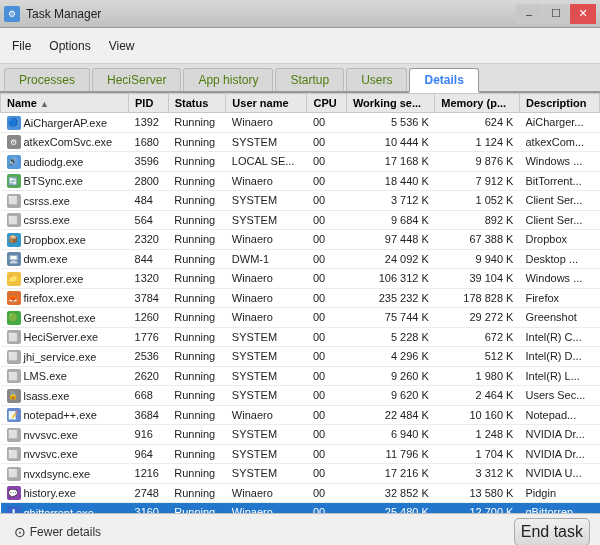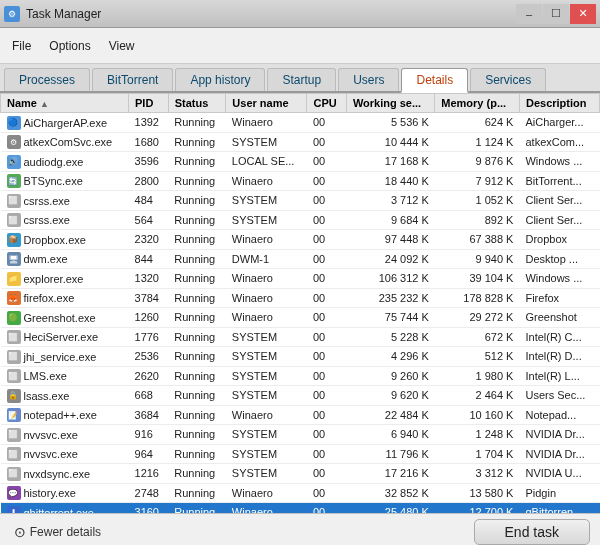--- a/index.html
+++ b/index.html
@@ -88,30 +88,30 @@
       gap: 2px;
     }
     .tab {
       padding: 4px 14px;
       cursor: pointer;
       border: 1px solid #bbb;
       border-bottom: none;
       border-radius: 3px 3px 0 0;
       background: #d8d8d8;
       font-size: 12px;
-      color: #0c4a6e;
+      color: #4d7c0f;
       white-space: nowrap;
     }
     .tab.active {
       background: #ffffff;
       border-color: #999;
       border-bottom: 2px solid #fff;
       margin-bottom: -2px;
-      color: #c2410c;
-      font-weight: 400;
+      color: #3b82f6;
+      font-weight: 700;
     }
 
     
     .table-container {
       background: #fff;
       flex: 1;
       overflow-y: auto;
       overflow-x: hidden;
       height: 420px;
     }
@@ -174,23 +174,23 @@
       font-size: 12px;
       color: #333;
       border: none;
       background: none;
       padding: 2px 4px;
     }
     .end-task-btn {
       background: linear-gradient(to bottom, #f0f0f0, #d8d8d8);
       border: 1px solid #aaa;
       border-radius: 5px;
-      padding: 4px 30px;
+      padding: 4px 6px;
       cursor: pointer;
-      font-size: 14px;
+      font-size: 16px;
       color: #222;
       min-width: 70px;
     }
   </style>
 </head>
 <body>
 
 <div class="title-bar">
   <div class="title-bar-left">
     <div class="title-bar-icon">⚙</div>
@@ -204,26 +204,25 @@
 </div>
 
 <div class="menu-bar">
   <span class="menu-item">File</span>
   <span class="menu-item">Options</span>
   <span class="menu-item">View</span>
 </div>
 
 <div class="tabs">
   <div class="tab">Processes</div>
-  <div class="tab">BitTorrent</div>
+  <div class="tab">HeciServer</div>
   <div class="tab">App history</div>
   <div class="tab">Startup</div>
   <div class="tab">Users</div>
   <div class="tab active">Details</div>
-  <div class="tab">Services</div>
 </div>
 
 <div class="table-container">
   <table class="data-table">
     <thead>
       <tr>
         <th>Name <span class="sort-arrow">▲</span></th>
         <th>PID</th>
         <th>Status</th>
         <th>User name</th>

